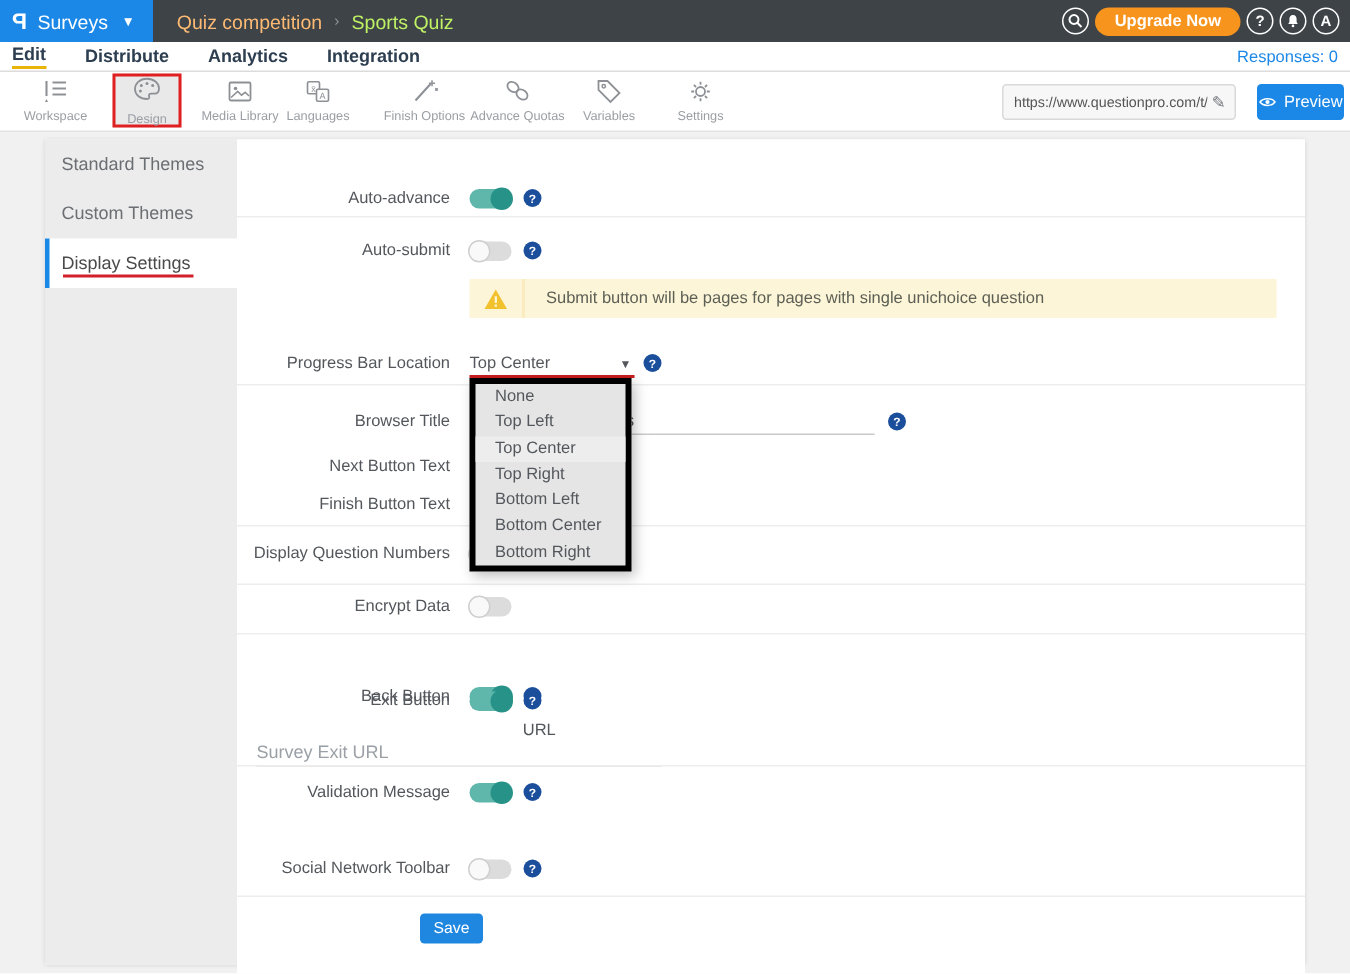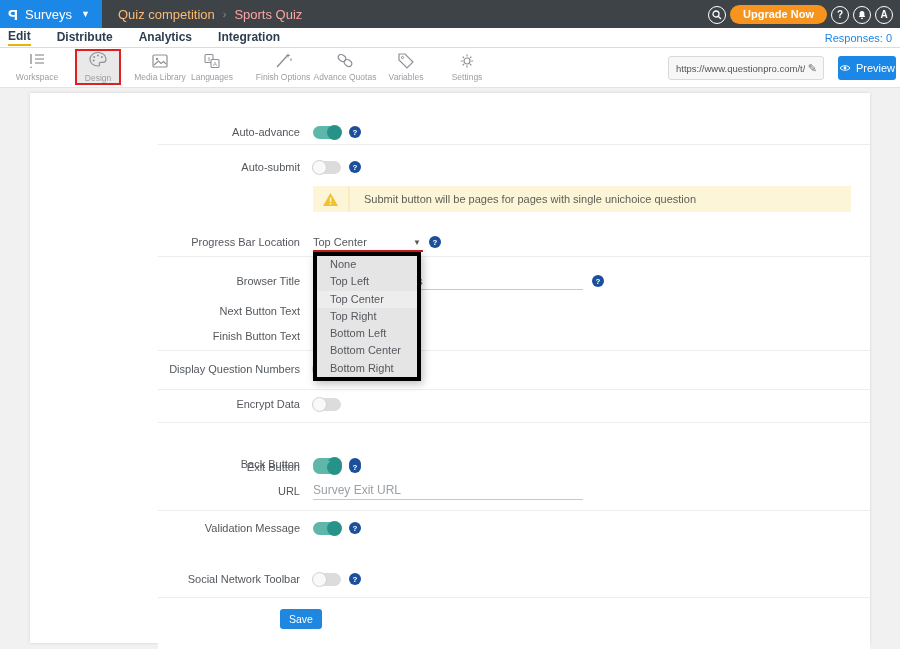--- a/index.html
+++ b/index.html
@@ -8,22 +8,22 @@
 
   
   .navbar { position:absolute; top:0; left:0; width:900px; height:28px; background:#3e4347; display:flex; align-items:center; }
   .brand { height:28px; background:#1b87e6; display:flex; align-items:center; padding:0 12px 0 8px; gap:7px; cursor:pointer; }
   .brand .logo { color:#fff; font-weight:bold; font-size:15px; transform:scaleX(-1); display:inline-block; }
   .brand .brand-label { color:#fff; font-size:13px; }
   .brand .caret { color:#fff; font-size:9px; margin-left:2px; }
   .crumbs { display:flex; align-items:center; gap:8px; margin-left:16px; font-size:13px; }
   .crumb-parent { color:#fdba74; cursor:pointer; }
   .crumb-sep { color:#8d9196; font-size:11px; }
-  .crumb-current { color:#fca5a5; }
-  .nav-right { margin-left:auto; display:flex; align-items:flex-end; gap:4px; padding-right:7px; }
+  .crumb-current { color:#bef264; }
+  .nav-right { margin-left:auto; display:flex; align-items:center; gap:4px; padding-right:7px; }
   .circle-btn { width:18px; height:18px; border:1px solid #fff; border-radius:50%; color:#fff; font-size:10px; font-weight:bold; display:flex; align-items:center; justify-content:center; cursor:pointer; }
   .upgrade { background:#f7941d; color:#fff; font-size:11px; font-weight:bold; border:none; border-radius:10px; height:19px; padding:0 13px; cursor:pointer; }
 
   
   .tabrow { position:absolute; top:28px; left:0; width:900px; height:20px; background:#fff; border-bottom:1px solid #dcdcdc; display:flex; align-items:center; }
   .tab { font-size:12px; font-weight:bold; color:#2d3e50; margin-left:26px; cursor:pointer; padding-bottom:1px; }
   .tab:first-child { margin-left:8px; }
   .tab.active { border-bottom:2px solid #eab308; }
   .responses { margin-left:auto; margin-right:8px; font-size:11px; color:#1b87e6; }
 
@@ -215,20 +215,28 @@
       <svg width="12" height="8" viewBox="0 0 12 8">
           <path d="M1 4 C3 1 9 1 11 4 C9 7 3 7 1 4 Z" fill="none" stroke="#fff" stroke-width="1"></path>
           <circle cx="6" cy="4" r="1.4" fill="#fff"></circle>
         </svg>
       <span>Preview</span>
     </button>
   </div>
 
   <div class="card">
 
+    <div class="sidebar">
+      <div class="side-item">Standard Themes</div>
+      <div class="side-item">Custom Themes</div>
+      <div class="side-item active">
+        <span>Display Settings</span>
+        <span class="red-underline"></span>
+      </div>
+    </div>
 
     <div class="main">
 
       <div class="row" style="top:29px;">
         <span class="flabel">Auto-advance</span>
         <span class="ctrl">
           <span class="toggle on">
               <span class="knob"></span>
             </span>
           <span class="help">?</span>
@@ -328,21 +336,21 @@
       <div class="row" style="top:364px;">
         <span class="flabel">Exit Button</span>
         <span class="ctrl">
           <span class="toggle on">
               <span class="knob"></span>
             </span>
           <span class="help">?</span>
         </span>
       </div>
 
-      <div class="row" style="top:388px;">
+      <div class="row" style="top:388px;flex-direction:column;">
         <span class="flabel">URL</span>
         <span class="ctrl">
           <span class="underline-input" style="width:270px;">
             <span class="input-placeholder">Survey Exit URL</span>
           </span>
         </span>
       </div>
       <div class="divider" style="top:417px;"></div>
 
       <div class="row" style="top:425px;">

